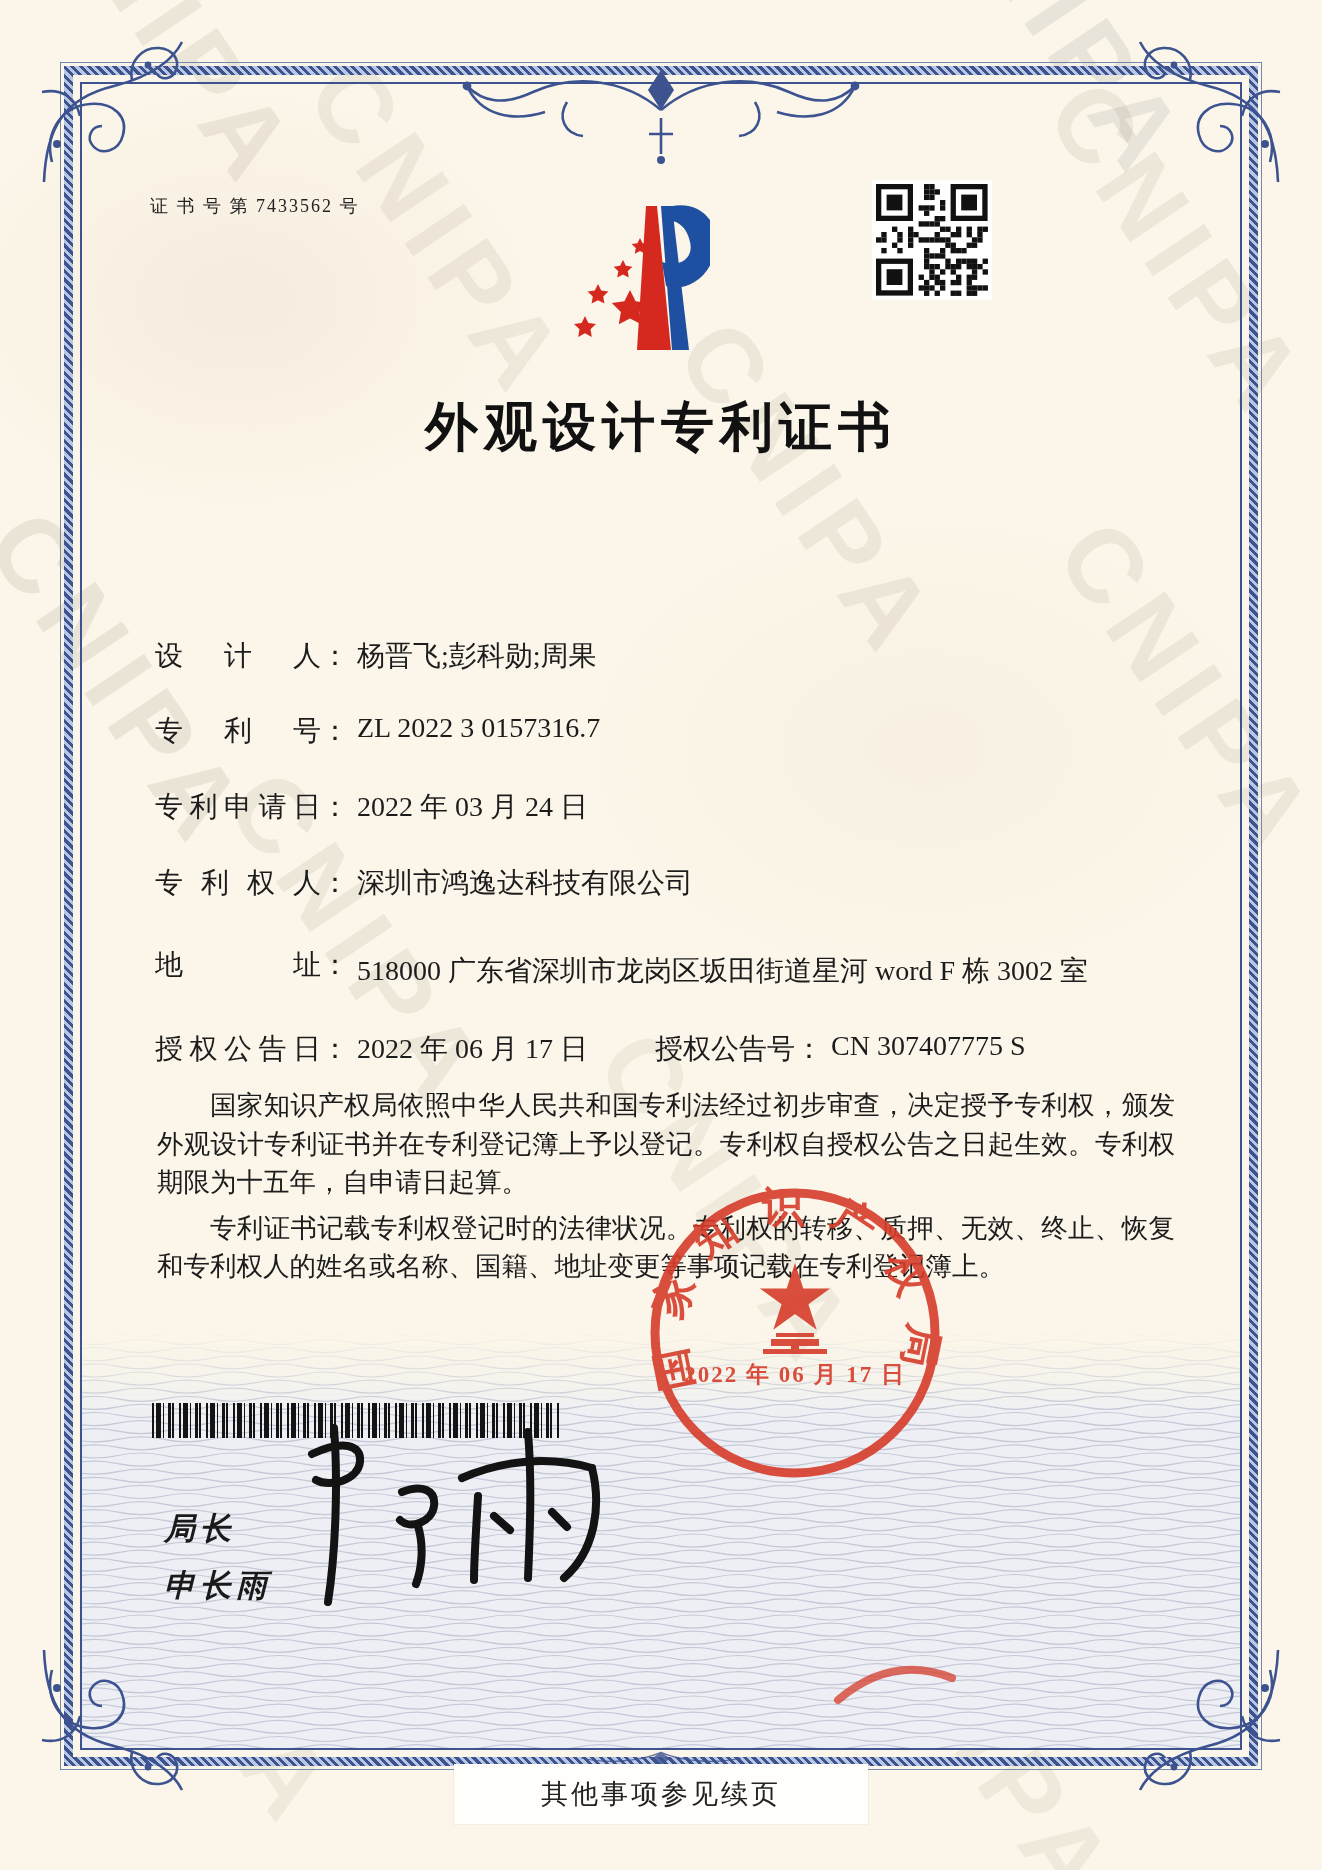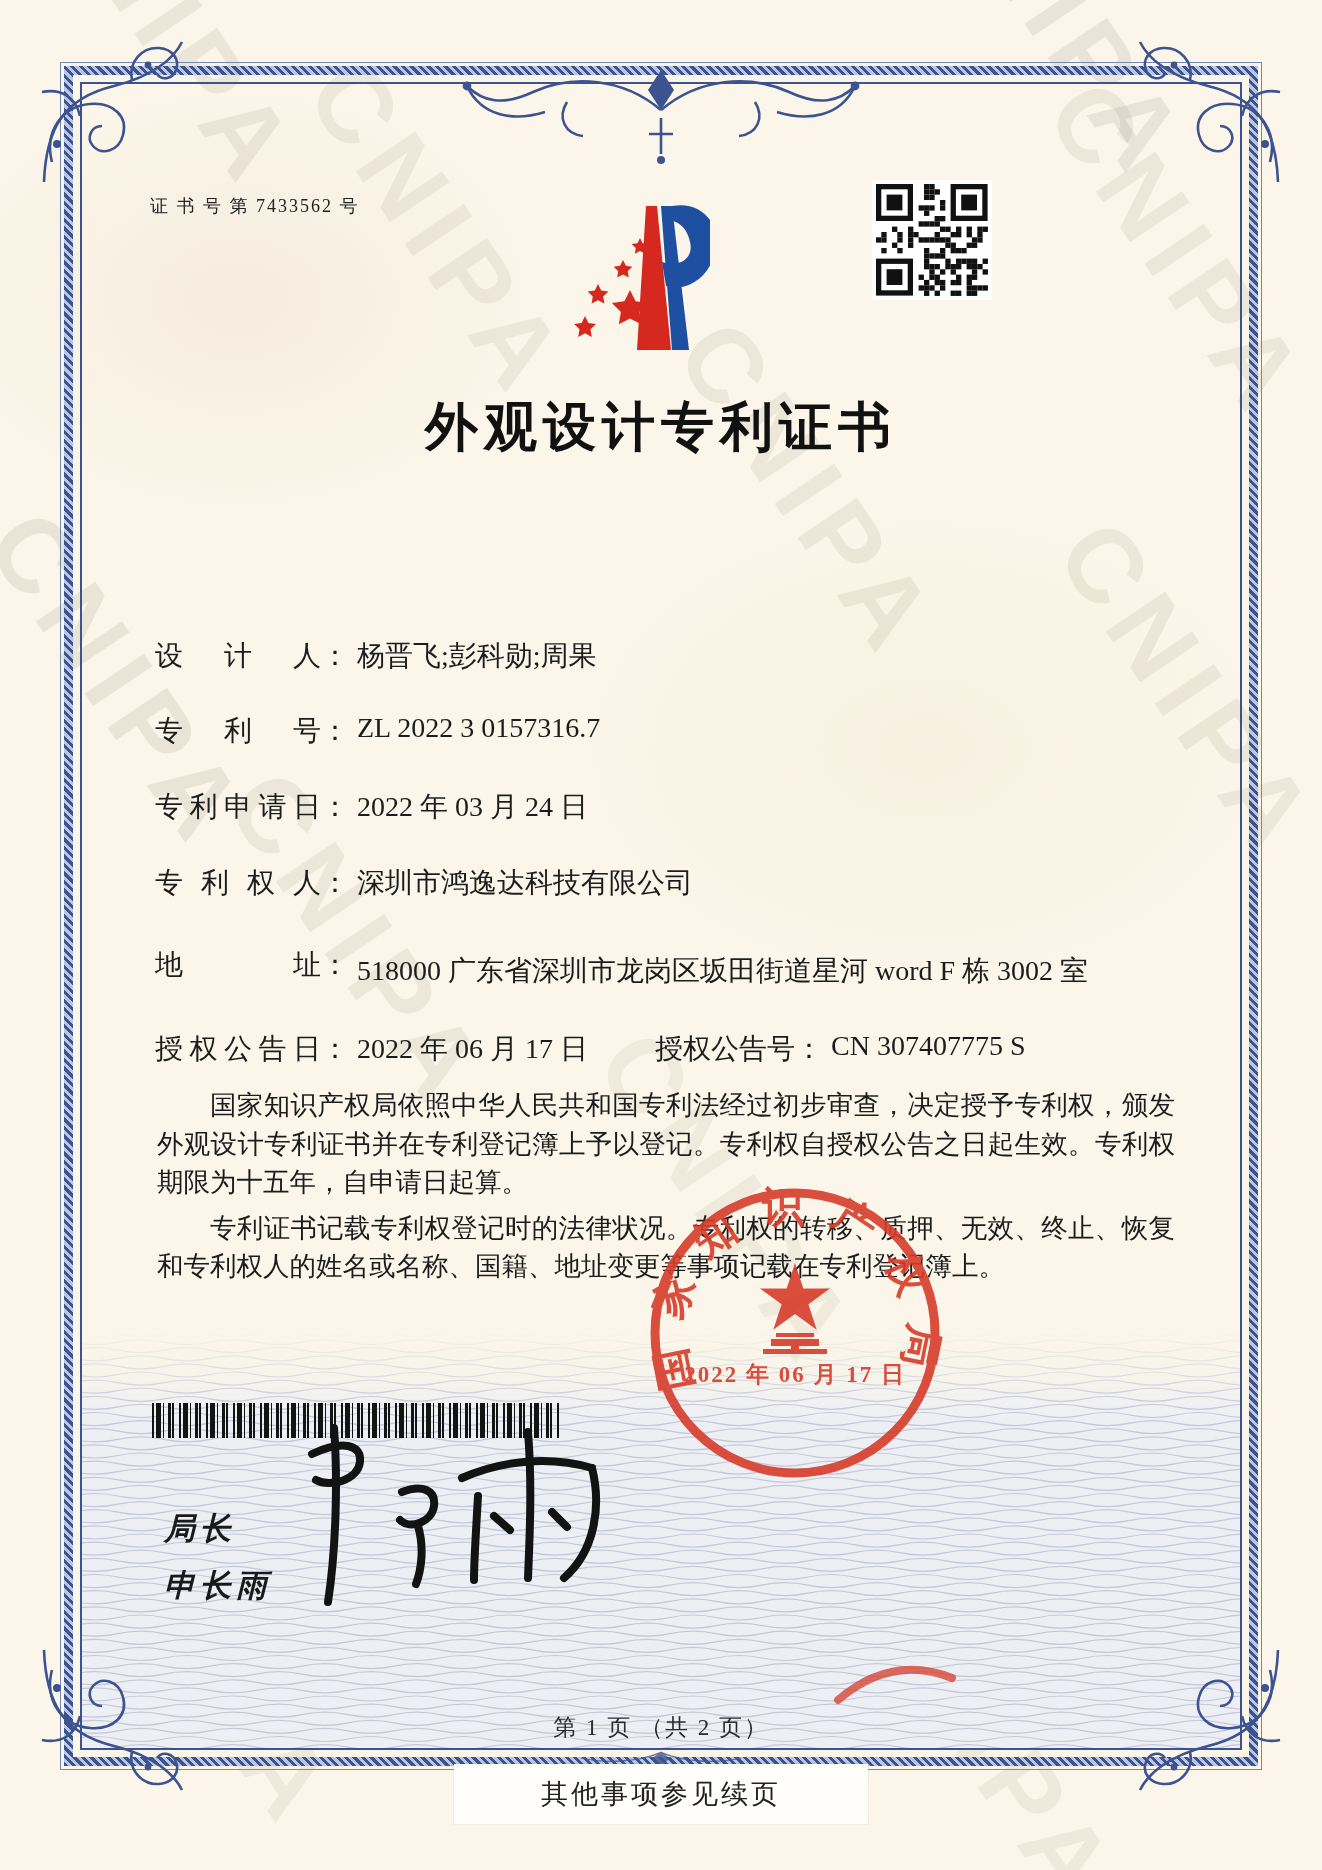--- a/index.html
+++ b/index.html
@@ -420,18 +420,17 @@
       <rect x="126" y="156" width="48" height="7"></rect>
       <rect x="131" y="150" width="38" height="4"></rect>
       <rect x="146" y="160" width="8" height="6"></rect>
     </g>
     <text x="150" y="199" text-anchor="middle" fill="#d63c2a" font-size="23" font-weight="bold" letter-spacing="2" font-family="'Liberation Serif','DejaVu Serif',serif">2022 年 06 月 17 日</text>
   </svg>
   <svg class="seal-arc2" width="130" height="70" viewBox="0 0 130 70">
     <path d="M8,58 Q62,12 122,36" fill="none" stroke="#d63c2a" stroke-width="8" stroke-linecap="round"></path>
   </svg>
 
-  <div class="page-no">第 1 页 （共 2 页）</div>
   <div class="note-box">
     <span>其他事项参见续页</span>
   </div>
 
 </div>
 
 </body></html>

